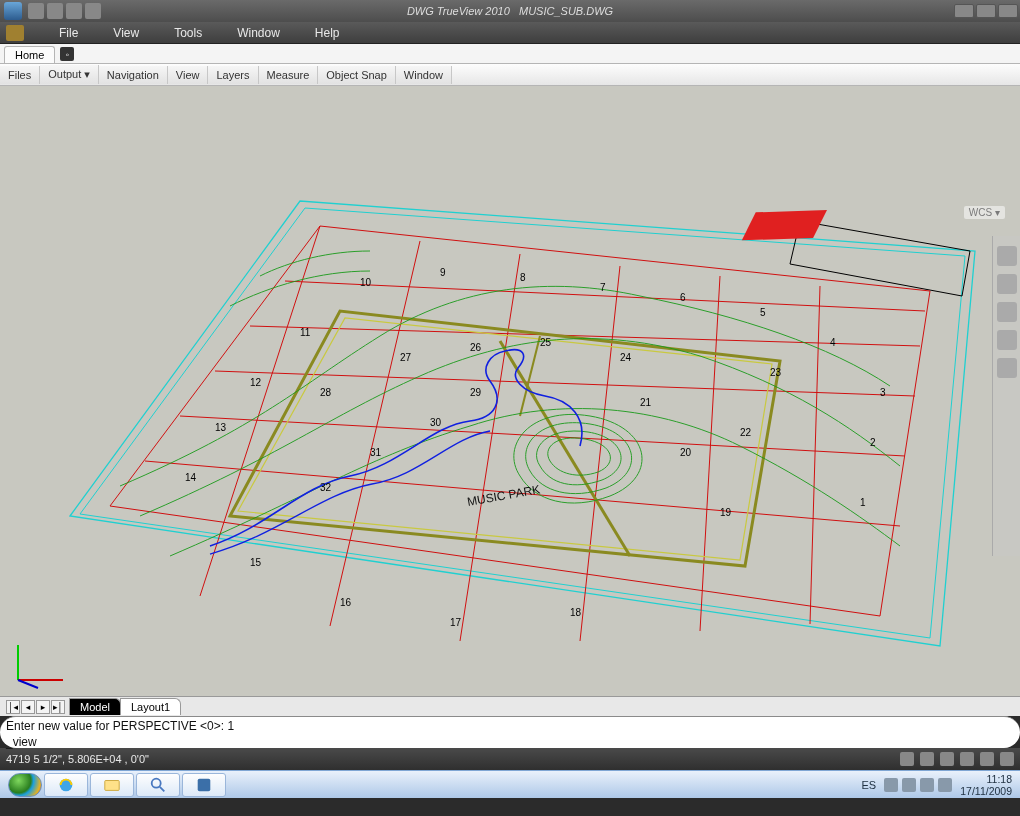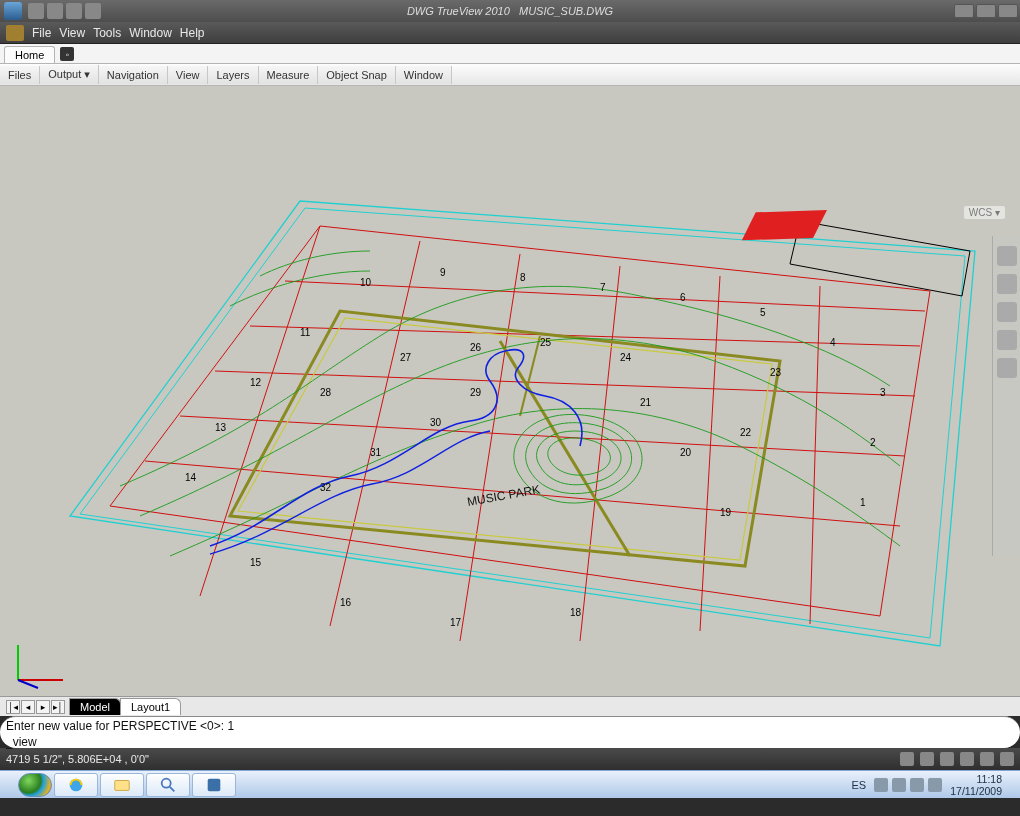--- a/index.html
+++ b/index.html
@@ -4,21 +4,21 @@
 <style>
   * { box-sizing: border-box; margin: 0; padding: 0; font-family: "Segoe UI", Tahoma, sans-serif; }
   body { width: 1020px; height: 816px; overflow: hidden; background: #2b2b2b; }
   .titlebar { height: 22px; background: linear-gradient(#6a6a6a,#4d4d4d); display: flex; align-items: center; color: #ddd; font-size: 11px; position: relative; font-style: italic; }
   .titlebar .logo { width: 18px; height: 18px; margin: 0 4px; background: linear-gradient(#69a6d8,#2d5c8f); border-radius: 3px; }
   .titlebar .qat { display:flex; gap:3px; margin-left:2px; }
   .titlebar .qat span { width:16px; height:16px; background:#888; border-radius:2px; display:inline-block; }
   .titlebar .apptitle { position:absolute; left:50%; transform:translateX(-50%); }
   .titlebar .winbtns { margin-left:auto; display:flex; gap:2px; margin-right:2px;}
   .titlebar .winbtns span { width:20px; height:14px; background:#888; border:1px solid #555; display:inline-block; border-radius:2px;}
-  .menubar { height: 22px; background: linear-gradient(#5a5a5a,#3e3e3e); display:flex; align-items:center; padding-left:6px; gap:8px; color:#e8e8e8; font-size:12px; border-bottom:1px solid #222;}
+  .menubar { height: 22px; background: linear-gradient(#5a5a5a,#3e3e3e); display:flex; align-items:center; padding-left:6px; gap:35px; color:#e8e8e8; font-size:12px; border-bottom:1px solid #222;}
   .menubar span { cursor: default; }
   .tabbar { height: 20px; background:#f4f4f4; border-bottom:1px solid #b5b5b5; display:flex; align-items:flex-end; padding-left:4px; }
   .tabbar .tab { font-size:11px; padding:2px 10px; background:#fbfbfb; border:1px solid #b5b5b5; border-bottom:none; border-radius:3px 3px 0 0; margin-right:3px;}
   .tabbar .x { width:14px; height:14px; background:#333; color:#fff; font-size:10px; display:flex; align-items:center; justify-content:center; margin:2px 0 2px 2px; border-radius:2px;}
   .ribbon { height: 22px; background:linear-gradient(#fdfdfd,#e6e6e6); border-bottom:1px solid #b5b5b5; display:flex; align-items:center; font-size:11px; }
   .ribbon .panel { padding:3px 8px; border-right:1px solid #c7c7c7; color:#333; background:linear-gradient(#f6f6f6,#e2e2e2);}
   .viewport { position:relative; height: 610px; background:#c8c8c0; overflow:hidden; }
 
   
   .viewcube { position:absolute; right:16px; top:12px; width:90px; height:100px; opacity:0.85; }
@@ -33,21 +33,21 @@
   .ucs { position:absolute; left:8px; bottom:6px; }
   .doc-tabs { height:20px; background:#e8e8e8; border-top:1px solid #999; display:flex; align-items:center; font-size:11px; padding-left:6px;}
   .doc-tabs .arrows { display:flex; gap:1px; margin-right:4px;}
   .doc-tabs .arrows span { width:14px; height:14px; border:1px solid #999; background:#f4f4f4; font-size:9px; display:flex; align-items:center; justify-content:center;}
   .doc-tabs .dtab { padding:2px 10px; border:1px solid #999; background:#fff; margin-right:-1px; border-bottom:none; border-radius:0 6px 0 0;}
   .doc-tabs .dtab.active { background:#000; color:#fff;}
   .cmdline { height:32px; background:#fff; border-top:1px solid #8a8a8a; font-family: "Courier New", monospace; font-size:12px; padding:2px 6px; color:#111; line-height:15px; white-space:pre;border-radius:21px;}
   .statusbar { height:22px; background:linear-gradient(#4a4a4a,#2f2f2f); display:flex; align-items:center; font-size:11px; color:#e8e8e8; padding:0 6px; justify-content:space-between;}
   .statusbar .tray { display:flex; gap:6px; align-items:center;}
   .statusbar .tray span.ico { width:14px; height:14px; background:#888; border-radius:2px; display:inline-block;}
-  .taskbar { height:28px; background:linear-gradient(#e9f1fb,#aec8e8); display:flex; align-items:center; padding:0 18px; justify-content:space-between; border-top:1px solid #7fa6d4;}
+  .taskbar { height:28px; background:linear-gradient(#e9f1fb,#aec8e8); display:flex; align-items:center; padding:0 8px; justify-content:space-between; border-top:1px solid #7fa6d4;}
   .taskbar .left { display:flex; gap:2px; align-items:center;}
   .taskbar .startbtn { width:34px; height:24px; border-radius:14px; background: radial-gradient(circle at 30% 30%, #7fd85e, #2a7e1f 45%, #1a9fe0 55%, #e0b326 80%, #d04326); border:1px solid #6a8fbd;}
   .taskbar .titem { width:44px; height:24px; border:1px solid #9ab6da; border-radius:3px; background:linear-gradient(#fefefe,#dce9f8); display:flex; align-items:center; justify-content:center;}
   .taskbar .titem svg { width:18px; height:18px; }
   .taskbar .right { display:flex; gap:8px; align-items:center; font-size:11px; color:#234; }
   .taskbar .right .tray { display:flex; gap:4px; }
   .taskbar .right .tray span { width:14px; height:14px; background:#89a; border-radius:2px;}
   .taskbar .clock { text-align:right; line-height:12px; font-size:10.5px;}
 </style>
 </head>

